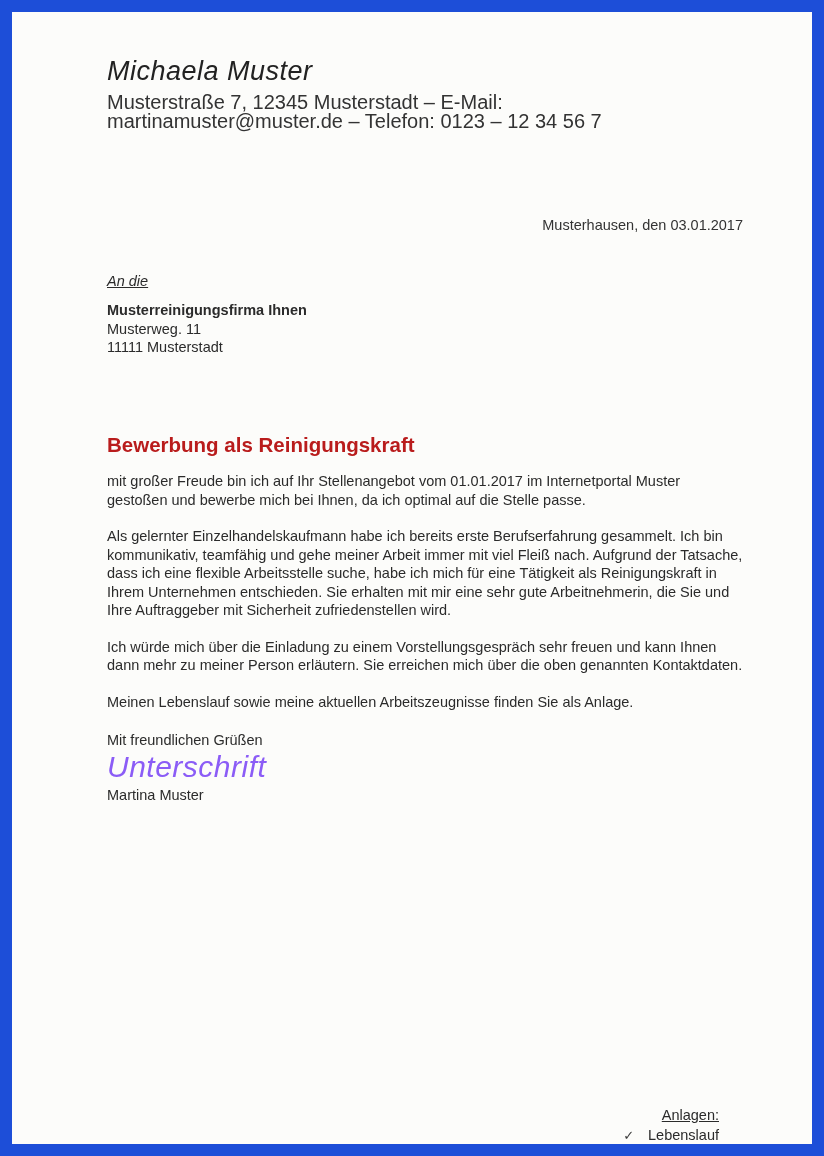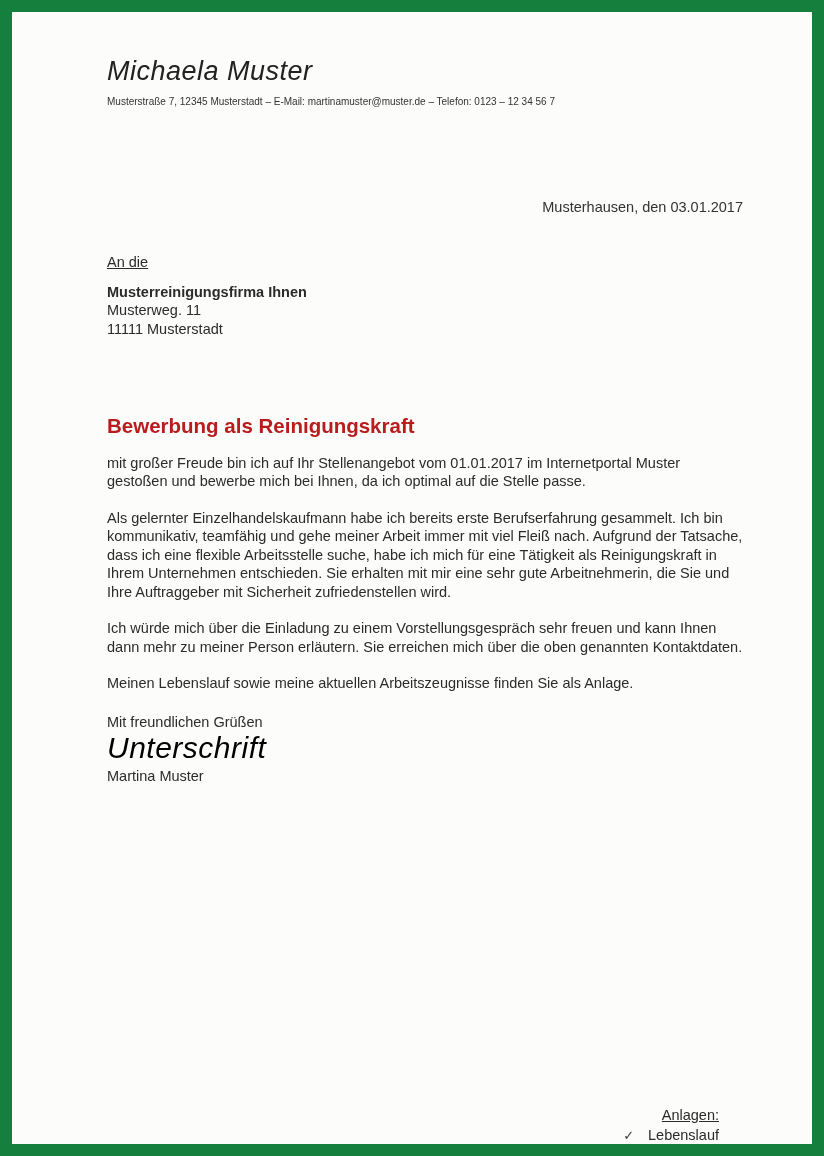--- a/index.html
+++ b/index.html
@@ -3,21 +3,21 @@
 <meta charset="utf-8">
 <style>
   * { margin: 0; padding: 0; box-sizing: border-box; }
   html, body { background: #ffffff; }
   body { font-family: "Liberation Sans", sans-serif; }
 
   .page {
     position: relative;
     width: 824px;
     height: 1156px;
-    border: 12px solid #15803d;
+    border: 12px solid #1d4ed8;
     background: #FCFCFA;
     overflow: hidden;
   }
 
   .content {
     position: relative;
     padding-left: 95px;
     width: 731px;           
     color: #2b2b2b;
     font-size: 14.5px;
@@ -28,36 +28,37 @@
   .sender { margin-top: 44px; }
   .sender-name {
     font-style: italic;
     font-size: 27px;
     line-height: 31px;
     color: #222222;
     letter-spacing: 0.5px;
   }
   .sender-contact {
     margin-top: 6px;
-    font-size: 10px;
+    font-size: 20px;
     color: #333333;
   }
 
   
   .date-row {
     margin-top: 86px;
     text-align: right;
     color: #333333;
   }
 
   
   .recipient { margin-top: 37px; }
   .recipient .an-die {
     text-decoration: underline;
     margin-bottom: 11px;
+    font-style: italic;
   }
   .recipient .company { font-weight: bold; }
 
   
   .subject {
     margin-top: 79px;
     font-weight: bold;
     font-size: 20.5px;
     color: #b91c1c;
   }
@@ -65,21 +66,21 @@
   
   .greeting { margin-top: 39px; }
   .para { margin-top: 18px; }
 
   
   .regards { margin-top: 20px; }
   .signature {
     font-style: italic;
     font-size: 30px;
     line-height: 34px;
-    color: #000000;
+    color: #8b5cf6;
     letter-spacing: 0.5px;
   }
   .signed-name { margin-top: 2px; }
 
   
   .attachments {
     position: absolute;
     right: 93px;
     top: 1094px;
     text-align: right;

